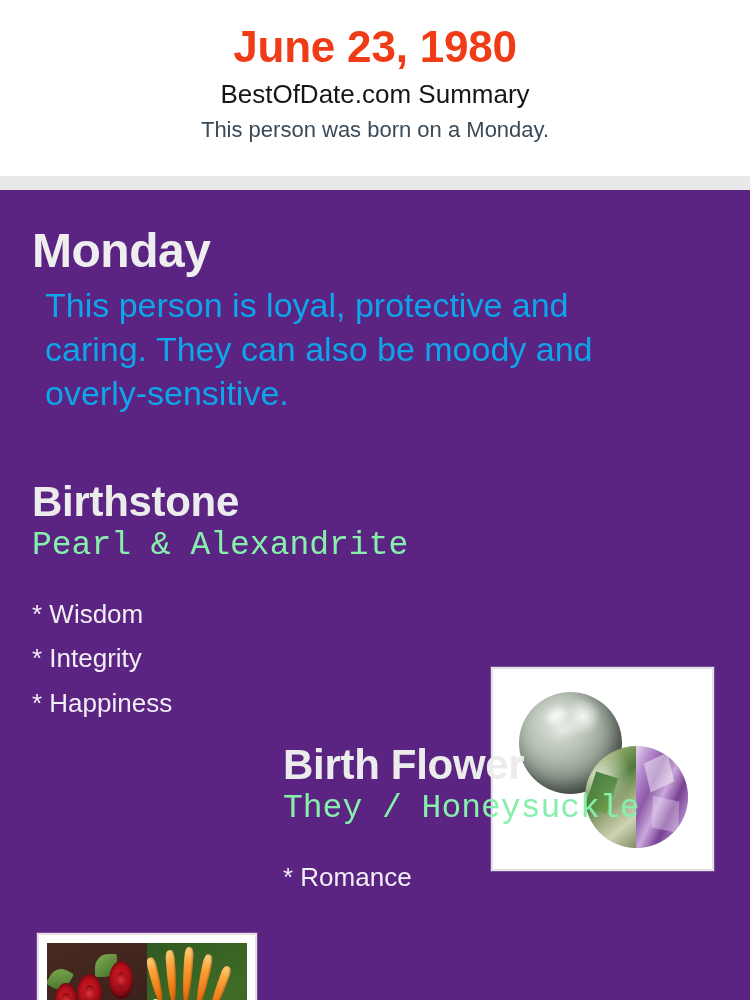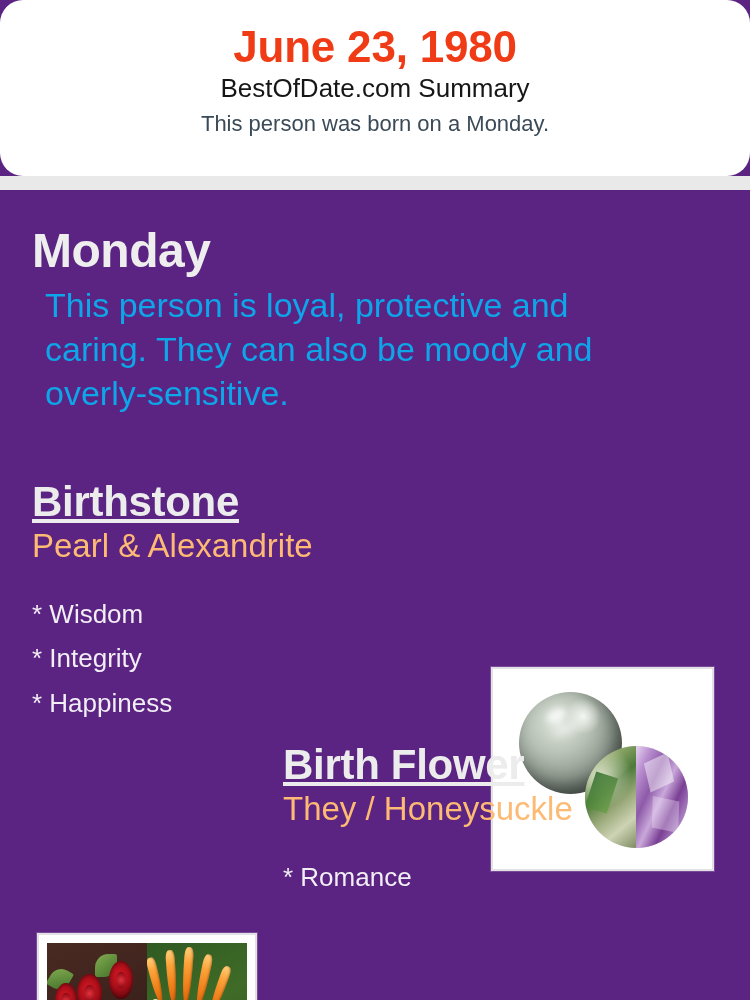--- a/index.html
+++ b/index.html
@@ -16,37 +16,36 @@
     position: relative;
   }
 
   
   .header {
     width: 750px;
     height: 176px;
     background: #ffffff;
     text-align: center;
     padding-top: 22px;
-    border-radius: 23px;
   }
 
   .header-date {
     font-size: 44px;
     font-weight: bold;
     color: #f03c16;
     line-height: 1.12;
     letter-spacing: -0.2px;
   }
 
   .header-summary {
     font-size: 26px;
     font-weight: normal;
     color: #161616;
     line-height: 1.35;
-    margin-top: 0;
+    margin-top: 6px;
   }
 
   .header-weekday {
     font-size: 22px;
     color: #3b4a57;
     line-height: 1.35;
     margin-top: 3px;
   }
 
   .divider {
@@ -95,28 +94,28 @@
     top: 288px;
     width: 440px;
   }
 
   .section-heading {
     font-size: 42px;
     font-weight: bold;
     color: #ececec;
     line-height: 1.12;
     letter-spacing: -0.3px;
-    text-decoration: underline;
   }
 
   .section-subtitle {
     font-size: 33px;
-    color: #fdba74;
+    color: #86efac;
     line-height: 1.2;
     margin-top: 1px;
+    font-family: Liberation Mono, monospace;
   }
 
   .trait-list {
     list-style: none;
     margin-top: 26px;
   }
 
   .trait-item {
     font-size: 26px;
     color: #f2eef5;

